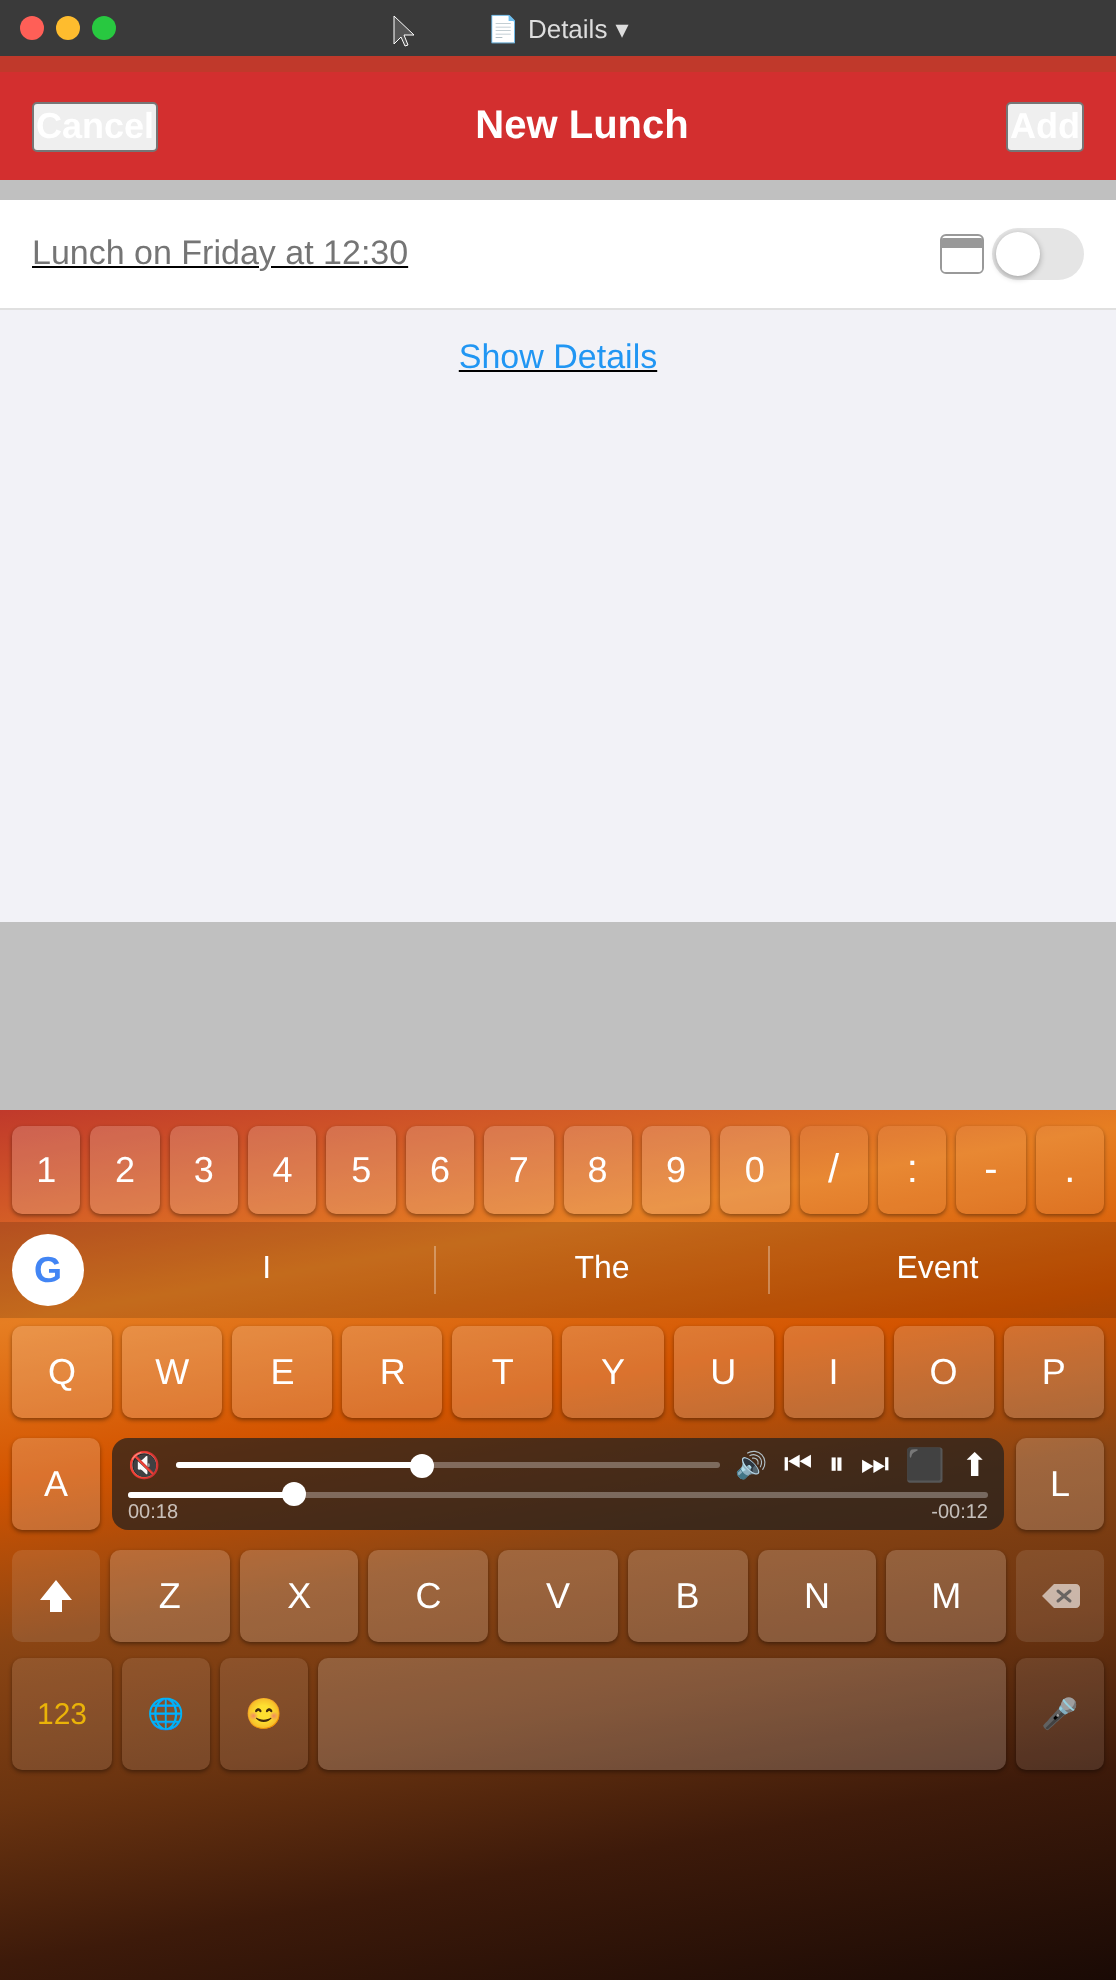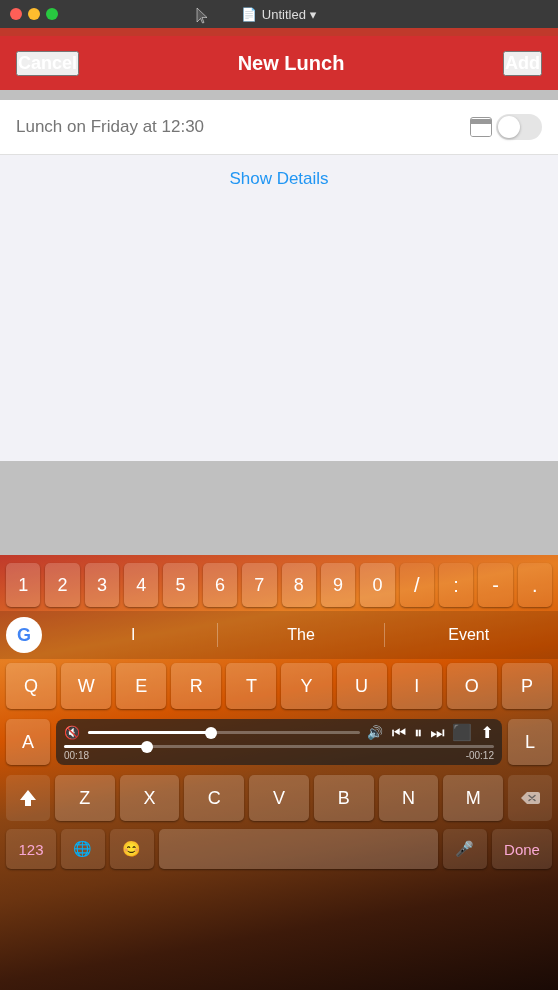--- a/index.html
+++ b/index.html
@@ -75,20 +75,21 @@
     .nav-title {
       color: #fff;
       font-size: 20px;
       font-weight: 600;
     }
 
     
     .content-area {
       background: #8b5cf6;
       padding: 0;
+      text-decoration: underline;
     }
 
     
     .input-row {
       background: #fff;
       padding: 14px 16px;
       display: flex;
       align-items: center;
       justify-content: space-between;
       border-bottom: 1px solid #e0e0e0;
@@ -371,27 +372,27 @@
     }
 
     
     .bottom-row {
       display: flex;
       gap: 5px;
       padding: 4px 6px;
       align-items: center;
     }
     .bottom-key {
-      height: 40px;
+      height: 56px;
       background: rgba(255,255,255,0.1);
       border-radius: 5px;
       display: flex;
       align-items: center;
       justify-content: center;
-      color: #f9a8d4;
+      color: #eab308;
       font-size: 15px;
       cursor: pointer;
       box-shadow: 0 1px 2px rgba(0,0,0,0.4);
     }
     .num-toggle { width: 50px; }
     .globe-key { width: 44px; }
     .emoji-key { width: 44px; }
     .space-key {
       flex: 1;
       background: rgba(255,255,255,0.18);
@@ -430,21 +431,21 @@
     <div class="traffic-light tl-close"></div>
     <div class="traffic-light tl-min"></div>
     <div class="traffic-light tl-max"></div>
   </div>
 
   <svg class="cursor-icon" viewBox="0 0 14 18" fill="none">
     <path d="M2 2 L2 16 L5.5 12.5 L7.5 17 L9 16.5 L7 11.5 L12 11.5 Z" fill="#555" stroke="#fff" stroke-width="0.5"></path>
   </svg>
   <div class="title-bar-title">
     <span>📄</span>
-    <span>Untitled</span>
+    <span>Details</span>
     <span>▾</span>
   </div>
 </div>
 
 <div class="red-bar"></div>
 
 <div class="nav-bar">
   <button class="nav-cancel">Cancel</button>
   <span class="nav-title">New Lunch</span>
   <button class="nav-add">Add</button>
@@ -574,17 +575,16 @@
         </svg>
       </div>
     </div>
 
     <div class="bottom-row">
       <div class="bottom-key num-toggle">123</div>
       <div class="bottom-key globe-key">🌐</div>
       <div class="bottom-key emoji-key">😊</div>
       <div class="bottom-key space-key"></div>
       <div class="bottom-key mic-key">🎤</div>
-      <div class="bottom-key done-key">Done</div>
     </div>
 
   </div>
 </div>
 
 </body></html>

